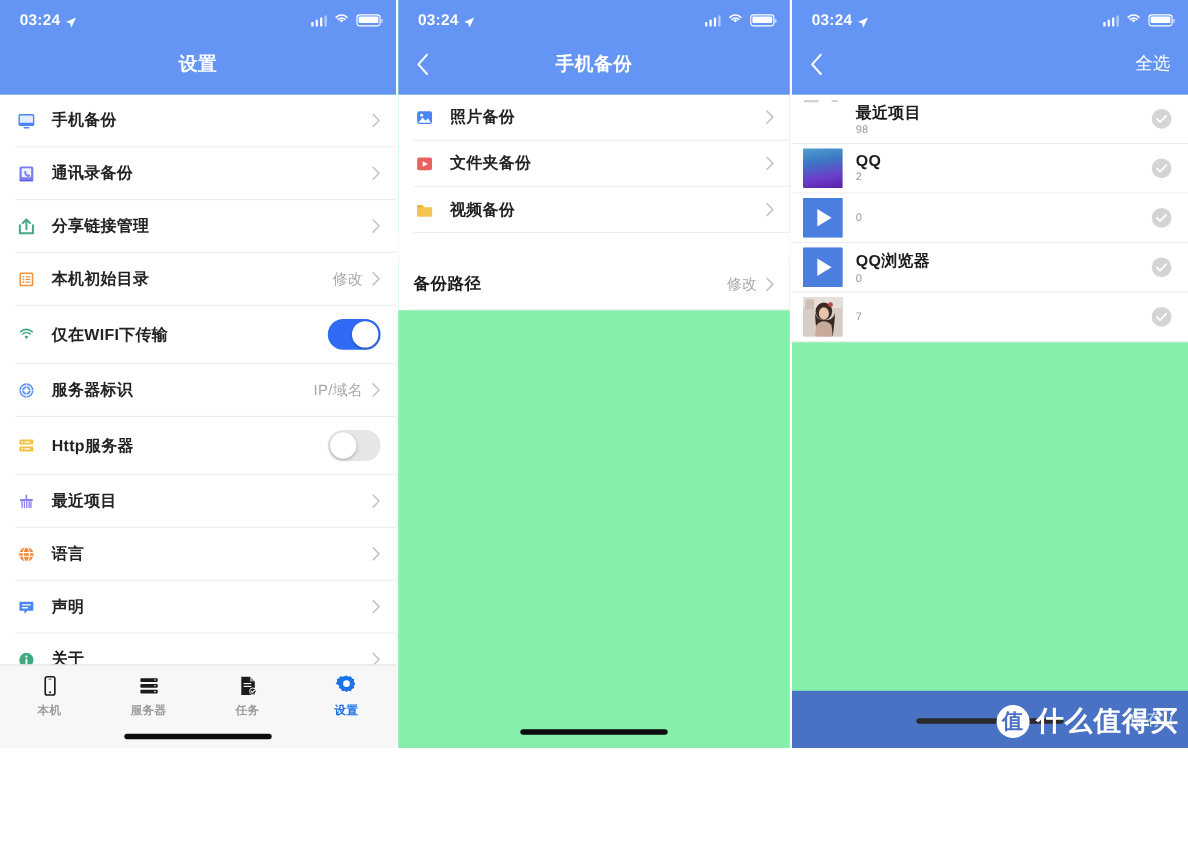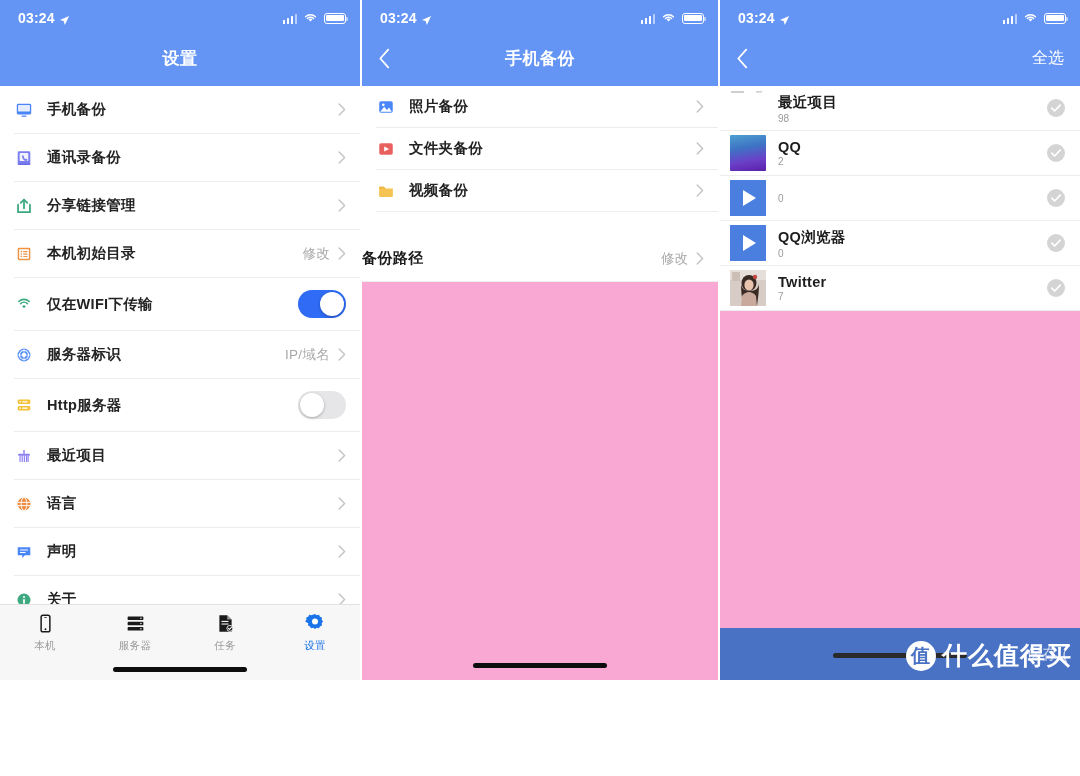--- a/index.html
+++ b/index.html
@@ -3,21 +3,21 @@
 <meta charset="utf-8">
 <style>
   * { box-sizing: border-box; margin: 0; padding: 0; }
   html, body {
     width: 1080px; height: 776px;
     background: #ffffff;
     font-family: "Liberation Sans", "DejaVu Sans", sans-serif;
     overflow: hidden;
   }
   .screens { display: flex; width: 1080px; height: 776px; background:#fff; }
-  .panel { width: 360px; height: 680px; position: relative; background: #f9a8d4; overflow: hidden; }
+  .panel { width: 360px; height: 680px; position: relative; background: #86efac; overflow: hidden; }
   .panel.mid { border-left: 2px solid #ffffff; border-right: 2px solid #ffffff; }
 
   
   .header { background: #6495f5; height: 86px; position: relative; }
   .statusbar {
     height: 30px; display: flex; align-items: center;
     justify-content: space-between; padding: 6px 14px 0 18px;
     color: #ffffff;
   }
   .sb-left { display: flex; align-items: center; gap: 4px; font-size: 14px; font-weight: 700; letter-spacing: .2px; }
@@ -78,33 +78,33 @@
   }
 
   
   .tabbar {
     position: absolute; bottom: 0; left: 0; right: 0; height: 76px;
     background: #f7f7f7; border-top: 1px solid #e2e2e2;
     display: flex; align-items: flex-start; padding-top: 6px;
   }
   .tab { flex: 1; display: flex; flex-direction: column; align-items: center; gap: 4px; }
   .tab .ticon { height: 24px; display: flex; align-items: center; justify-content: center; }
-  .tab .tlabel { font-size: 10.5px; color: #9b9b9b; font-weight: 400; letter-spacing:.3px;}
+  .tab .tlabel { font-size: 10.5px; color: #9b9b9b; font-weight: 700; letter-spacing:.3px;}
   .tab.active .tlabel { color: #1a73e8; }
   .home-indicator {
     position: absolute; bottom: 8px; left: 50%; transform: translateX(-50%);
     width: 134px; height: 5px; border-radius: 3px; background: #0d0d0d;
   }
 
   
   .mid-row { height: 42px; }
   .group-gap { height: 24px; background: #ffffff; }
   .path-row {
     height: 46px; display: flex; align-items: center;
-    padding-right: 14px; border-bottom: 1px solid #ededed;
+    margin-left: 14px; padding-right: 14px; border-bottom: 1px solid #ededed;
   }
   .path-row .lbl { font-size: 15px; color: #1c1c1c; font-weight: 700; flex: 1; letter-spacing:.4px;}
   .path-row .val { font-size: 13.5px; color: #a8a8a8; margin-right: 8px; }
 
   
   .frow {
     height: 45px; display: flex; align-items: center;
     padding: 0 14px 0 10px; border-bottom: 1px solid #ededed;
     background:#fff;
   }
@@ -638,21 +638,20 @@
             <rect x="0" y="0" width="36" height="10" fill="#e6ded8"></rect>
             <rect x="2" y="2" width="8" height="9" fill="#cdbfb6"></rect>
             <ellipse cx="19" cy="13" rx="7.5" ry="8" fill="#3a2a24"></ellipse>
             <ellipse cx="19" cy="15" rx="4.6" ry="5.6" fill="#e8c3ad"></ellipse>
             <path d="M11 14c0 8 1 14 2 22h14c1-8 2-14 2-22-1 5-4 7-9 7s-8-2-9-7z" fill="#3a2a24"></path>
             <path d="M12 26c2-3 5-4 7-4s5 1 7 4l1 10H11z" fill="#c9a99b"></path>
             <circle cx="25" cy="7" r="2.2" fill="#c2453f"></circle>
           </svg>
         </span>
         <span class="fmeta">
-          <span class="fname">Twitter</span>
           <span class="fcount">7</span>
         </span>
         <span class="check">
           <svg viewBox="0 0 20 20" width="20" height="20">
               <circle cx="10" cy="10" r="9" fill="#d4d4d4"></circle>
               <path d="M5.8 10.2 L8.6 13 L14.2 7.2" stroke="#fff" stroke-width="1.7" fill="none" stroke-linecap="round" stroke-linejoin="round"></path>
             </svg>
         </span>
       </div>
     </div>

